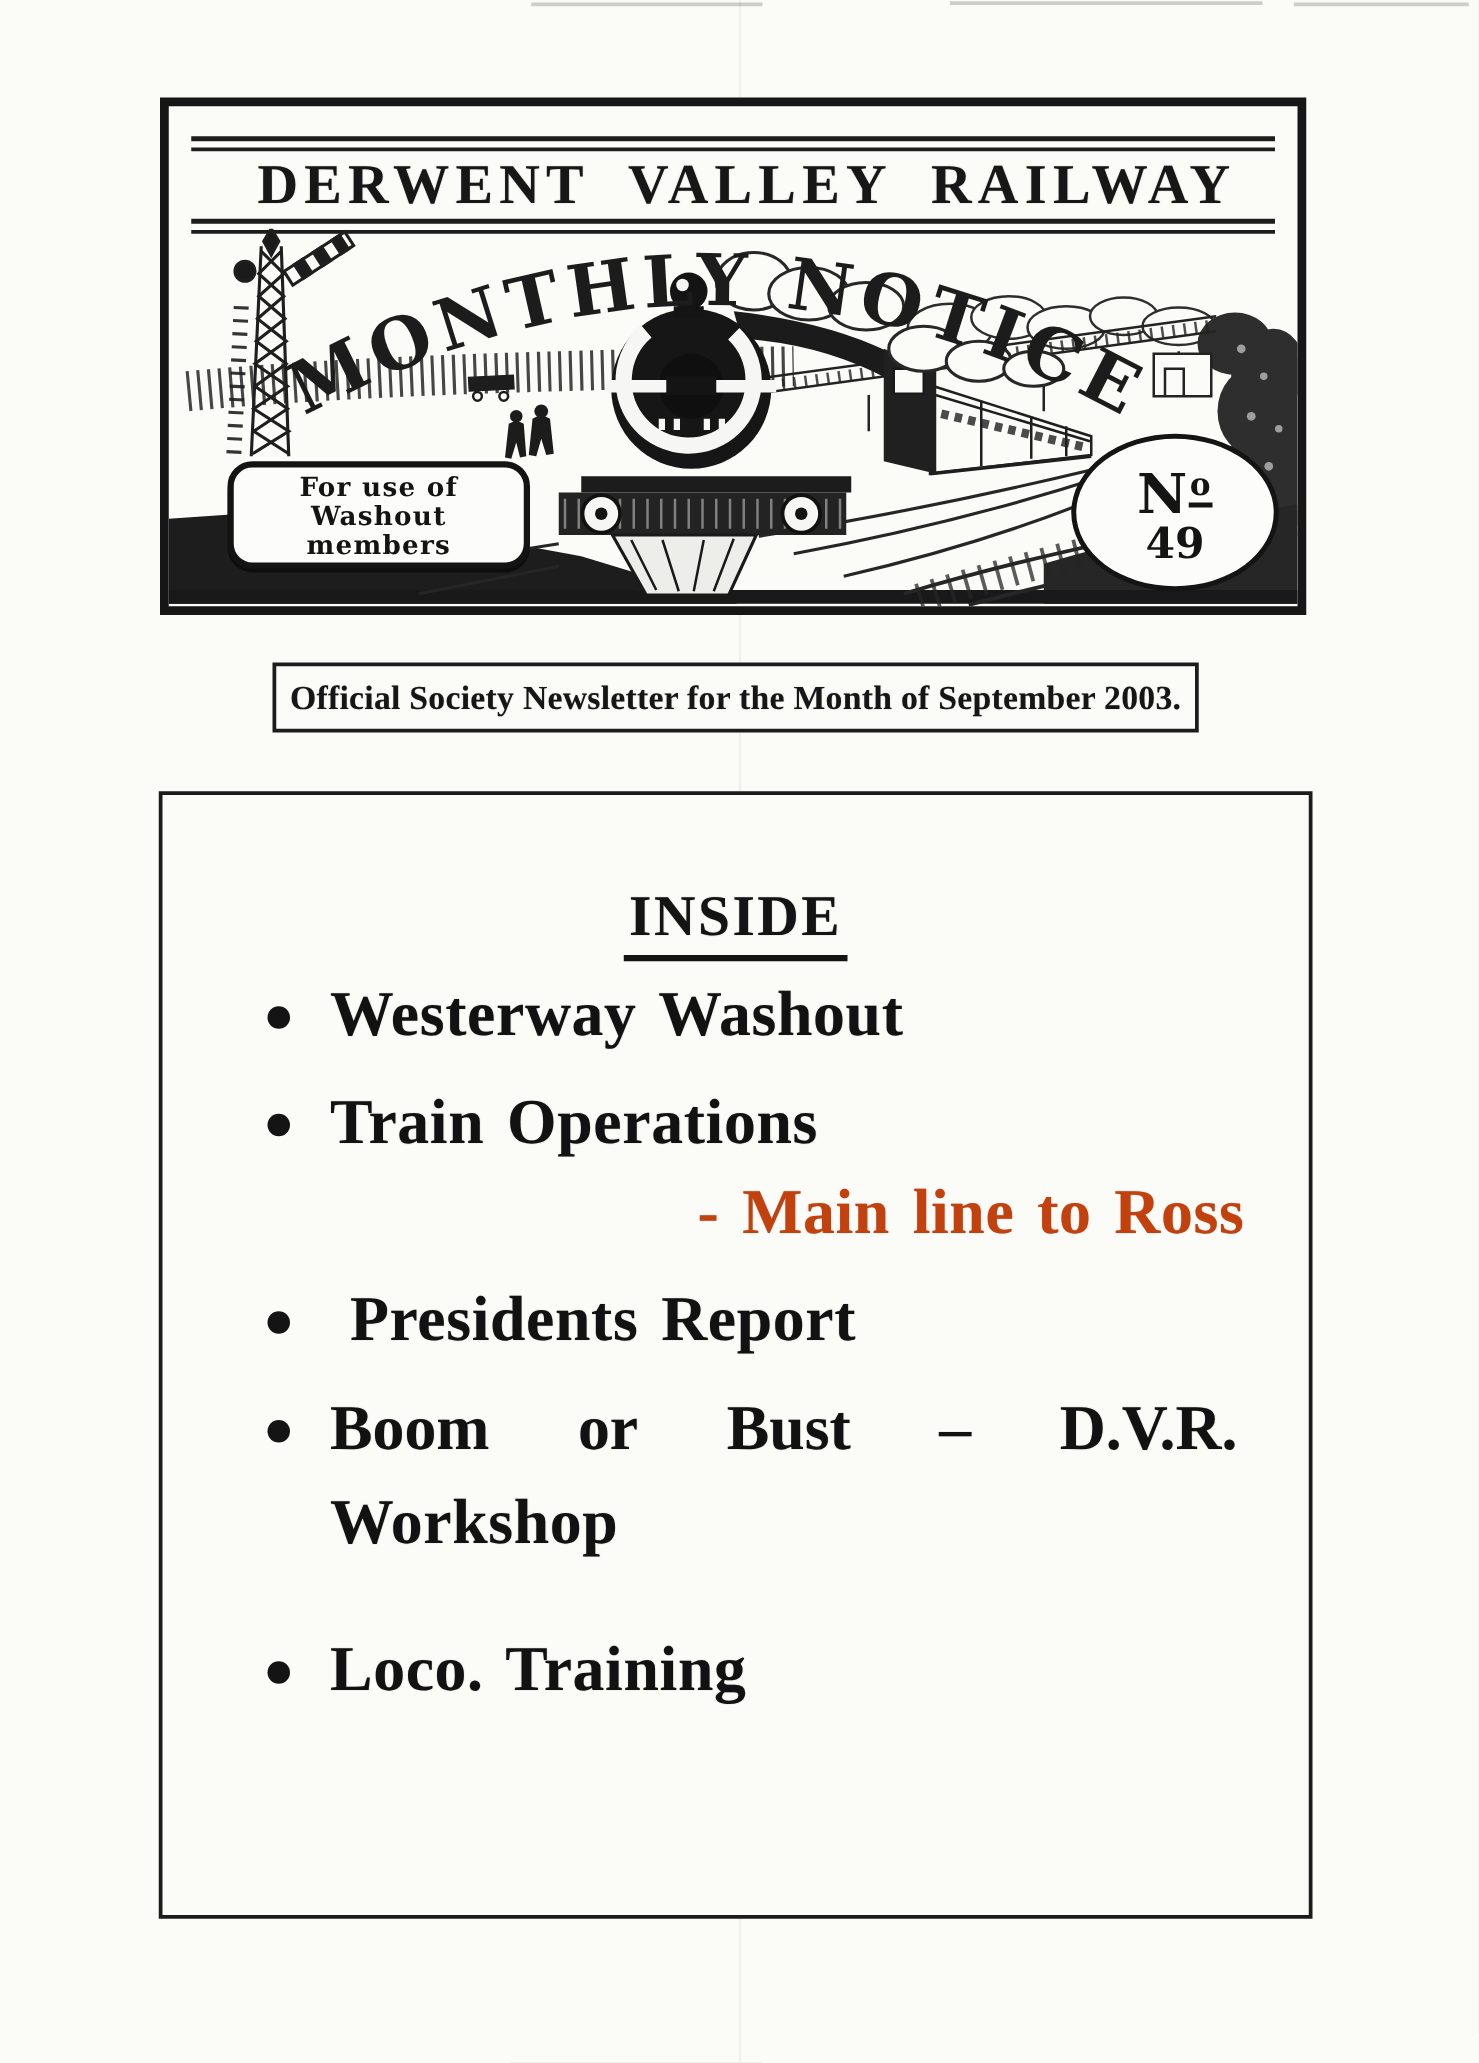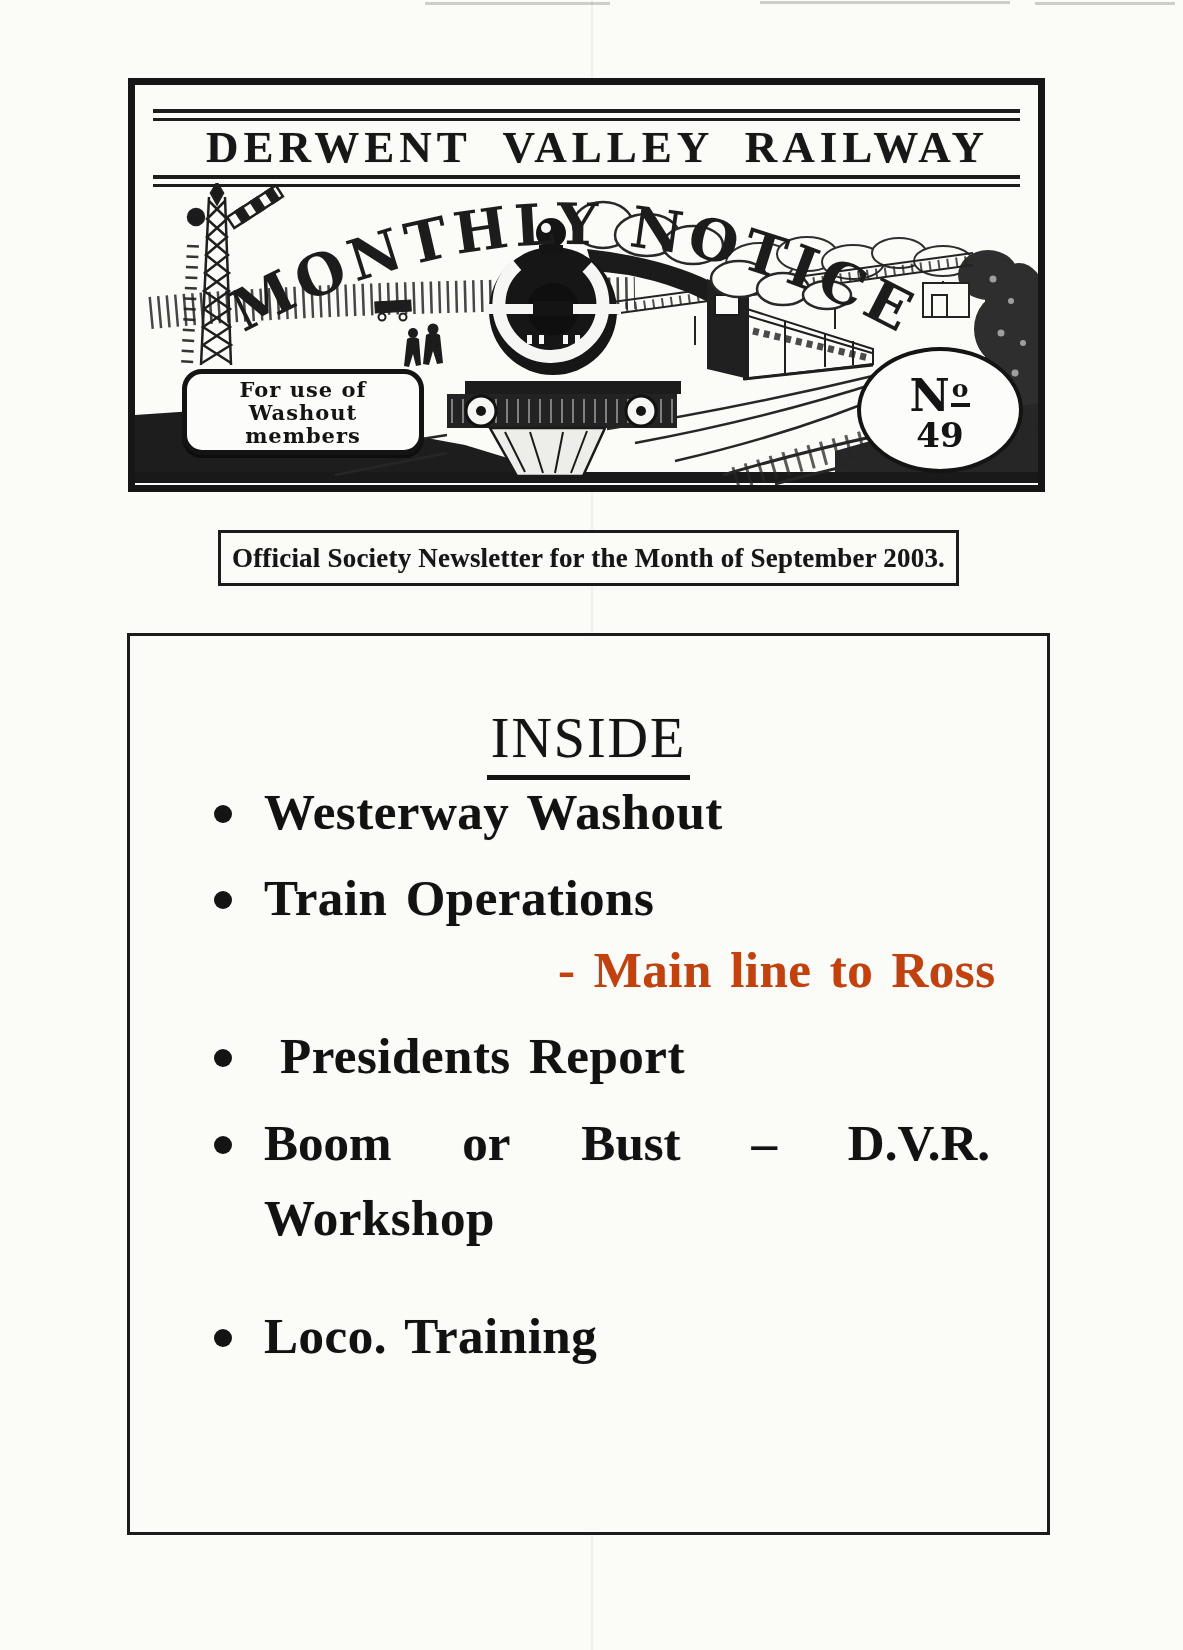--- a/index.html
+++ b/index.html
@@ -64,21 +64,21 @@
   
   .contents-box{
     position:absolute;left:127px;top:633px;width:917px;height:896px;
     border:3px solid #1c1c1c;background:#fbfbf8;
   }
   .inside-head{
     position:absolute;top:70px;left:0;width:100%;text-align:center;
   }
   .inside-head span{
     display:inline-block;
-    font-weight:normal;font-size:56px;letter-spacing:2px;color:#141414;
+    font-weight:bold;font-size:46px;letter-spacing:2px;color:#141414;
     border-bottom:5px solid #141414;padding:0 4px 5px 4px;
     text-shadow:0 0 1px rgba(0,0,0,.35);
   }
   .toc-item{
     position:absolute;left:84px;display:flex;align-items:flex-start;
     font-weight:bold;font-size:51px;line-height:60px;letter-spacing:.5px;
     word-spacing:5px;color:#121212;text-shadow:0 0 1px rgba(0,0,0,.3);
   }
   .bullet{flex:0 0 auto;width:18px;height:18px;border-radius:50%;
           background:#141414;margin:23px 32px 0 0;}

